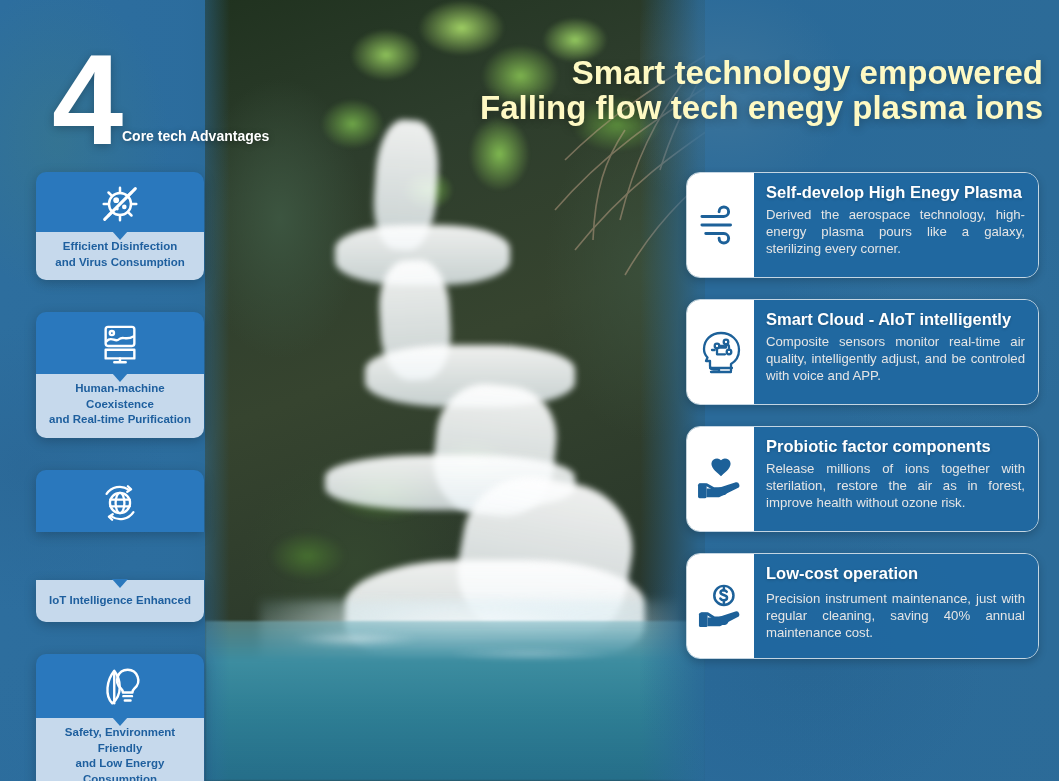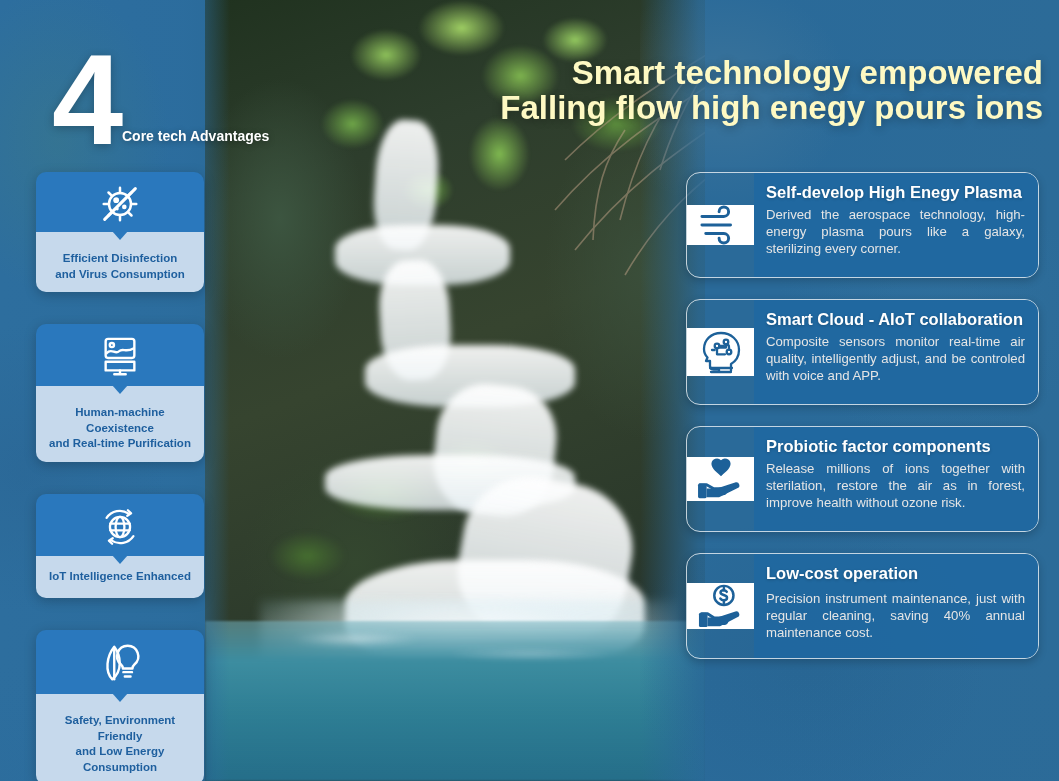--- a/index.html
+++ b/index.html
@@ -199,50 +199,49 @@
   }
   .lcard-label {
     position: relative;
     background: #c6d9ec;
     border-radius: 0 0 10px 10px;
     color: #1e5f9e;
     font-size: 11.5px;
     font-weight: bold;
     line-height: 1.35;
     text-align: center;
-    padding: 19px 6px 10px;
+    padding: 7px 6px 10px;
   }
   .lcard-label .notch {
     position: absolute;
     top: -1px; left: 50%;
     margin-left: -8px;
     width: 0; height: 0;
     border-left: 8px solid transparent;
     border-right: 8px solid transparent;
     border-top: 9px solid #2a78bd;
   }
   .lcard-1 .lcard-icon { height: 56px; }
-  .lcard-3 .lcard-label { padding: 13px 6px 14px; }
+  .lcard-3 .lcard-label { padding: 13px 6px 14px; margin-top: 48px; }
   .lcard-4 .lcard-icon { height: 60px; }
 
   
   .right-col {
     position: absolute;
     left: 686px; top: 172px;
     width: 351px;
   }
   .rcard {
     display: flex;
     width: 351px;
     border-radius: 14px;
     overflow: hidden;
     margin-bottom: 21px;
     border: 1px solid rgba(255,255,255,0.72);
     box-shadow: 0 3px 9px rgba(0,0,0,0.20);
-    align-items: center;
   }
   .rcard-icon {
     flex: 0 0 67px;
     background: #ffffff;
     display: flex;
     align-items: center;
     justify-content: center;
   }
   .rcard-body {
     flex: 1 1 auto;
@@ -305,21 +304,21 @@
   </div>
 
   <div class="overlay-left"></div>
   <div class="overlay-right"></div>
   <div class="bottom-fade"></div>
 
   <div class="hero-number">4</div>
   <div class="hero-sub">Core tech Advantages</div>
   <div class="headline">
     <div>Smart technology empowered</div>
-    <div>Falling flow high enegy pours ions</div>
+    <div>Falling flow tech enegy plasma ions</div>
   </div>
 
   <div class="left-col">
 
     <div class="lcard lcard-1">
       <div class="lcard-icon">
         <svg width="46" height="46" viewBox="0 0 48 48">
           <g fill="none" stroke="#ffffff" stroke-width="2.6" stroke-linecap="round">
             <circle cx="24" cy="24" r="11.5"></circle>
             <path d="M24 12.5V7M24 41V35.5M12.5 24H7M41 24H35.5M15.9 15.9l-3.9-3.9M36 36l-3.9-3.9M32.1 15.9L36 12M12 36l3.9-3.9"></path>
@@ -423,21 +422,21 @@
             <circle cx="19" cy="18" r="2.3"></circle>
             <circle cx="28" cy="14" r="2.3"></circle>
             <circle cx="31" cy="24" r="2.3"></circle>
             <path d="M21.3 18h4.5M28 16.3v3.2M28 19.5h-6.7M31 21.7V19c0-1.5-1-2.5-2.5-2.5"></path>
             <path d="M19 20.3v6M19 26.3h8"></path>
             <path d="M14 22h2.7"></path>
           </g>
         </svg>
       </div>
       <div class="rcard-body">
-        <div class="rcard-title">Smart Cloud - AIoT collaboration</div>
+        <div class="rcard-title">Smart Cloud - AIoT intelligently</div>
         <div class="rcard-desc">Composite sensors monitor real-time air quality, intelligently adjust, and be controled with voice and APP.</div>
       </div>
     </div>
 
     <div class="rcard rcard-3">
       <div class="rcard-icon">
         <svg width="50" height="44" viewBox="0 0 52 46">
           <path d="M26 20c-7-6-10-9-10-13.2A5.8 5.8 0 0 1 26 3.5 5.8 5.8 0 0 1 36 6.8C36 11 33 14 26 20z" fill="#1d6199"></path>
           <path d="M4 29h7l7 4h10a2.8 2.8 0 0 1 0 5.6h-8" fill="none" stroke="#1d6199" stroke-width="3" stroke-linecap="round" stroke-linejoin="round"></path>
           <path d="M11 33h10.5l20-6.5a3.2 3.2 0 0 1 2 6L24 42H11z" fill="#1d6199"></path>

